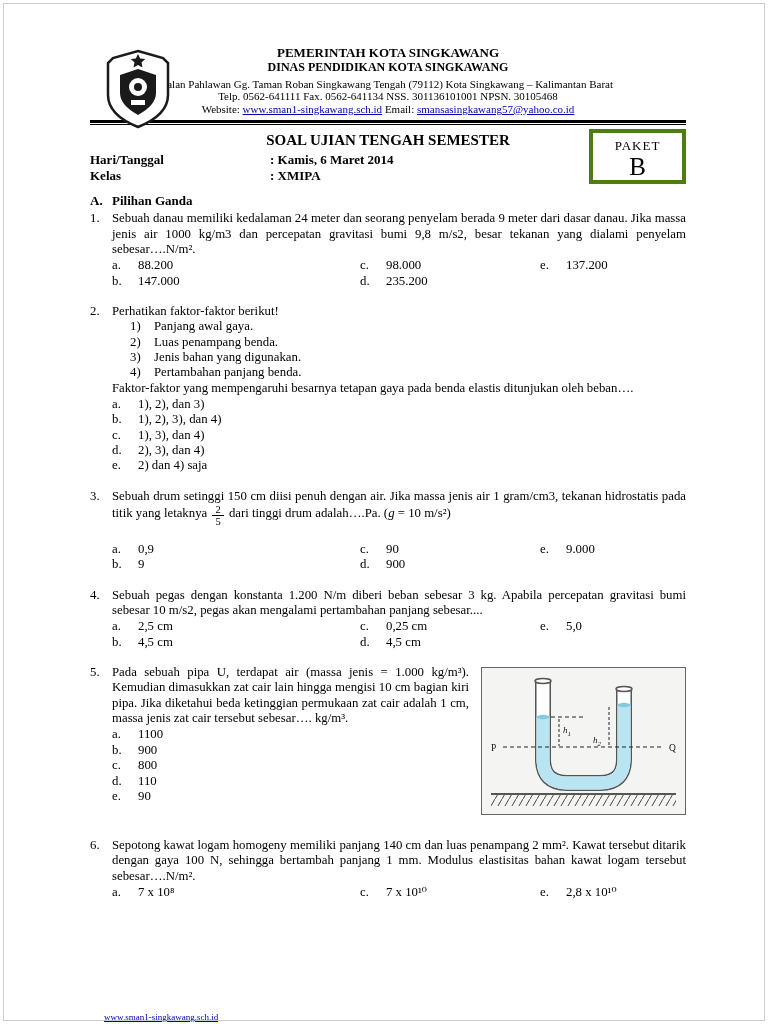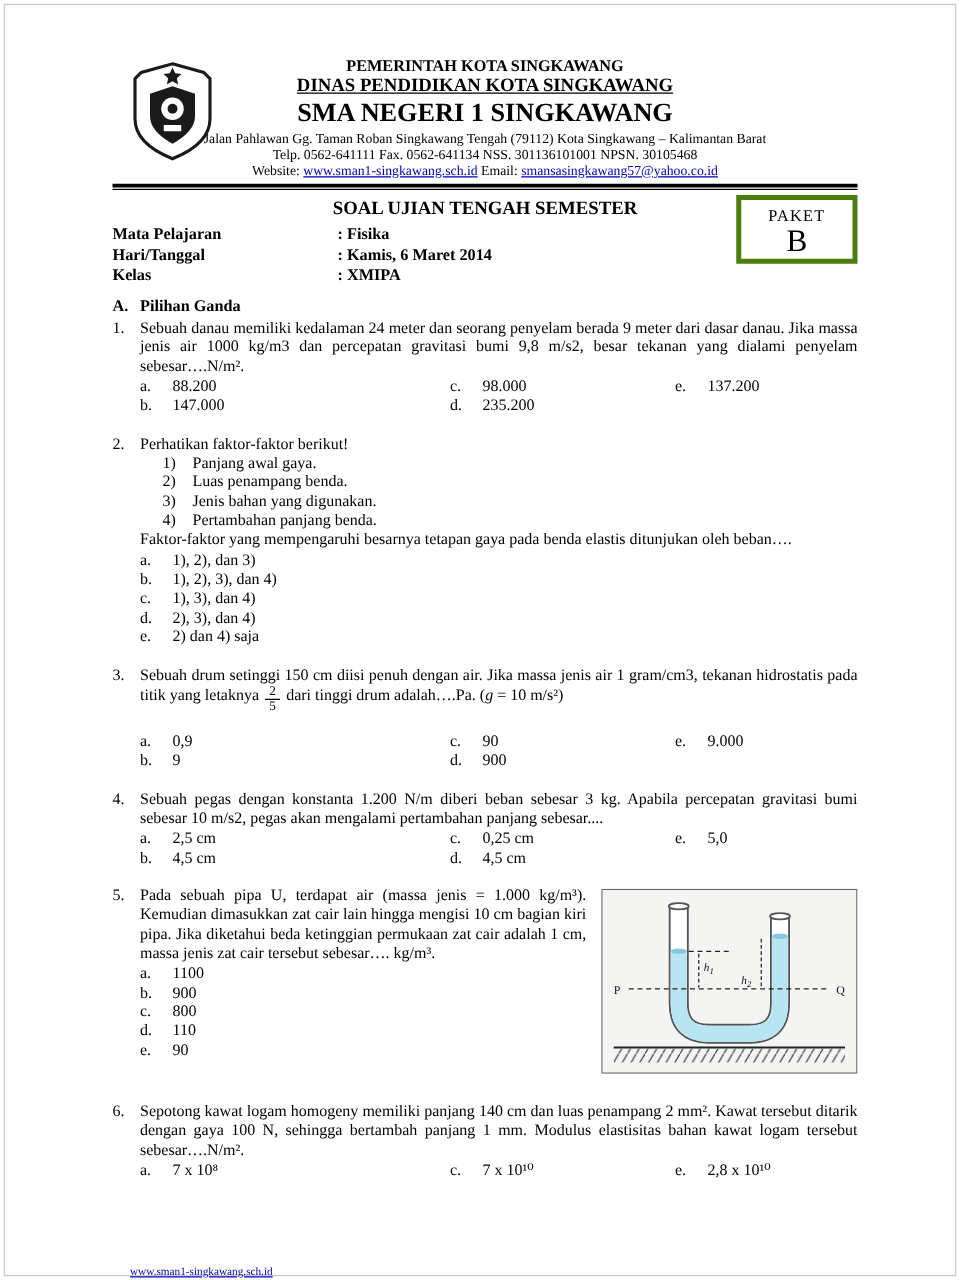--- a/index.html
+++ b/index.html
@@ -3,21 +3,21 @@
 <meta charset="utf-8">
 <style>
   html,body{margin:0;padding:0;}
   body{width:768px;height:1024px;background:#ffffff;font-family:"Liberation Serif","DejaVu Serif",serif;color:#000;position:relative;overflow:hidden;}
   .page{position:absolute;inset:0;padding:46px 82px 0 90px;box-sizing:border-box;}
   .page-frame{position:absolute;inset:3px;border:1px solid #cccccc;pointer-events:none;}
 
   .letterhead{position:relative;text-align:center;line-height:1.15;}
   .logo{position:absolute;left:12px;top:2px;width:72px;height:82px;}
   .lh-line1{font-weight:bold;font-size:13px;}
-  .lh-line2{font-weight:bold;font-size:15px;text-decoration:underline;}
+  .lh-line2{font-weight:bold;font-size:12px;}
   .lh-line3{font-weight:bold;font-size:21px;}
   .lh-address{font-size:11px;margin-top:3px;}
   .lh-contact{font-size:11px;}
   .lh-web{font-size:11px;}
   .blue-link{color:#0000bb;text-decoration:underline;cursor:pointer;}
 
   .rule-thick{height:3px;background:#000;margin-top:4px;}
   .rule-thin{height:1px;background:#000;margin-top:1px;}
 
   .title-block{position:relative;margin-top:7px;}
@@ -69,45 +69,40 @@
         <path d="M36 3 L61 10 L66 15 L66 47 Q66 67 36 79 Q6 67 6 47 L6 15 L11 10 Z" fill="#ffffff" stroke="#1a1a1a" stroke-width="2.5"></path>
         <path d="M36 6 l2.2 4.6 5 .5 -3.7 3.4 1 5 -4.5 -2.6 -4.5 2.6 1 -5 -3.7 -3.4 5 -.5 z" fill="#1a1a1a"></path>
         <path d="M36 21 L54 27 L54 45 Q54 57 36 67 Q18 57 18 45 L18 27 Z" fill="#1a1a1a"></path>
         <circle cx="36" cy="39" r="9" fill="#ffffff"></circle>
         <circle cx="36" cy="39" r="4" fill="#1a1a1a"></circle>
         <rect x="29" y="52" width="14" height="5" fill="#ffffff"></rect>
       </svg>
     </div>
     <div class="lh-line1">PEMERINTAH KOTA SINGKAWANG</div>
     <div class="lh-line2">DINAS PENDIDIKAN KOTA SINGKAWANG</div>
-    <div class="lh-line3">SMA NEGERI 1 SINGKAWANG</div>
     <div class="lh-address">Jalan Pahlawan Gg. Taman Roban Singkawang Tengah (79112) Kota Singkawang – Kalimantan Barat</div>
     <div class="lh-contact">Telp. 0562-641111 Fax. 0562-641134 NSS. 301136101001 NPSN. 30105468</div>
     <div class="lh-web">
       <span>Website:</span>
       <a class="blue-link">www.sman1-singkawang.sch.id</a>
       <span>Email:</span>
       <a class="blue-link">smansasingkawang57@yahoo.co.id</a>
     </div>
   </header>
 
   <div class="rule-thick"></div>
   <div class="rule-thin"></div>
 
   <section class="title-block">
     <div class="paket-box">
       <div class="paket-label">PAKET</div>
       <div class="paket-value">B</div>
     </div>
     <h1 class="exam-title">SOAL UJIAN TENGAH SEMESTER</h1>
     <div class="meta">
-      <div class="meta-row">
-        <span class="meta-label">Mata Pelajaran</span>
-        <span class="meta-value">: Fisika</span>
-      </div>
       <div class="meta-row">
         <span class="meta-label">Hari/Tanggal</span>
         <span class="meta-value">: Kamis, 6 Maret 2014</span>
       </div>
       <div class="meta-row">
         <span class="meta-label">Kelas</span>
         <span class="meta-value">: XMIPA</span>
       </div>
     </div>
   </section>

